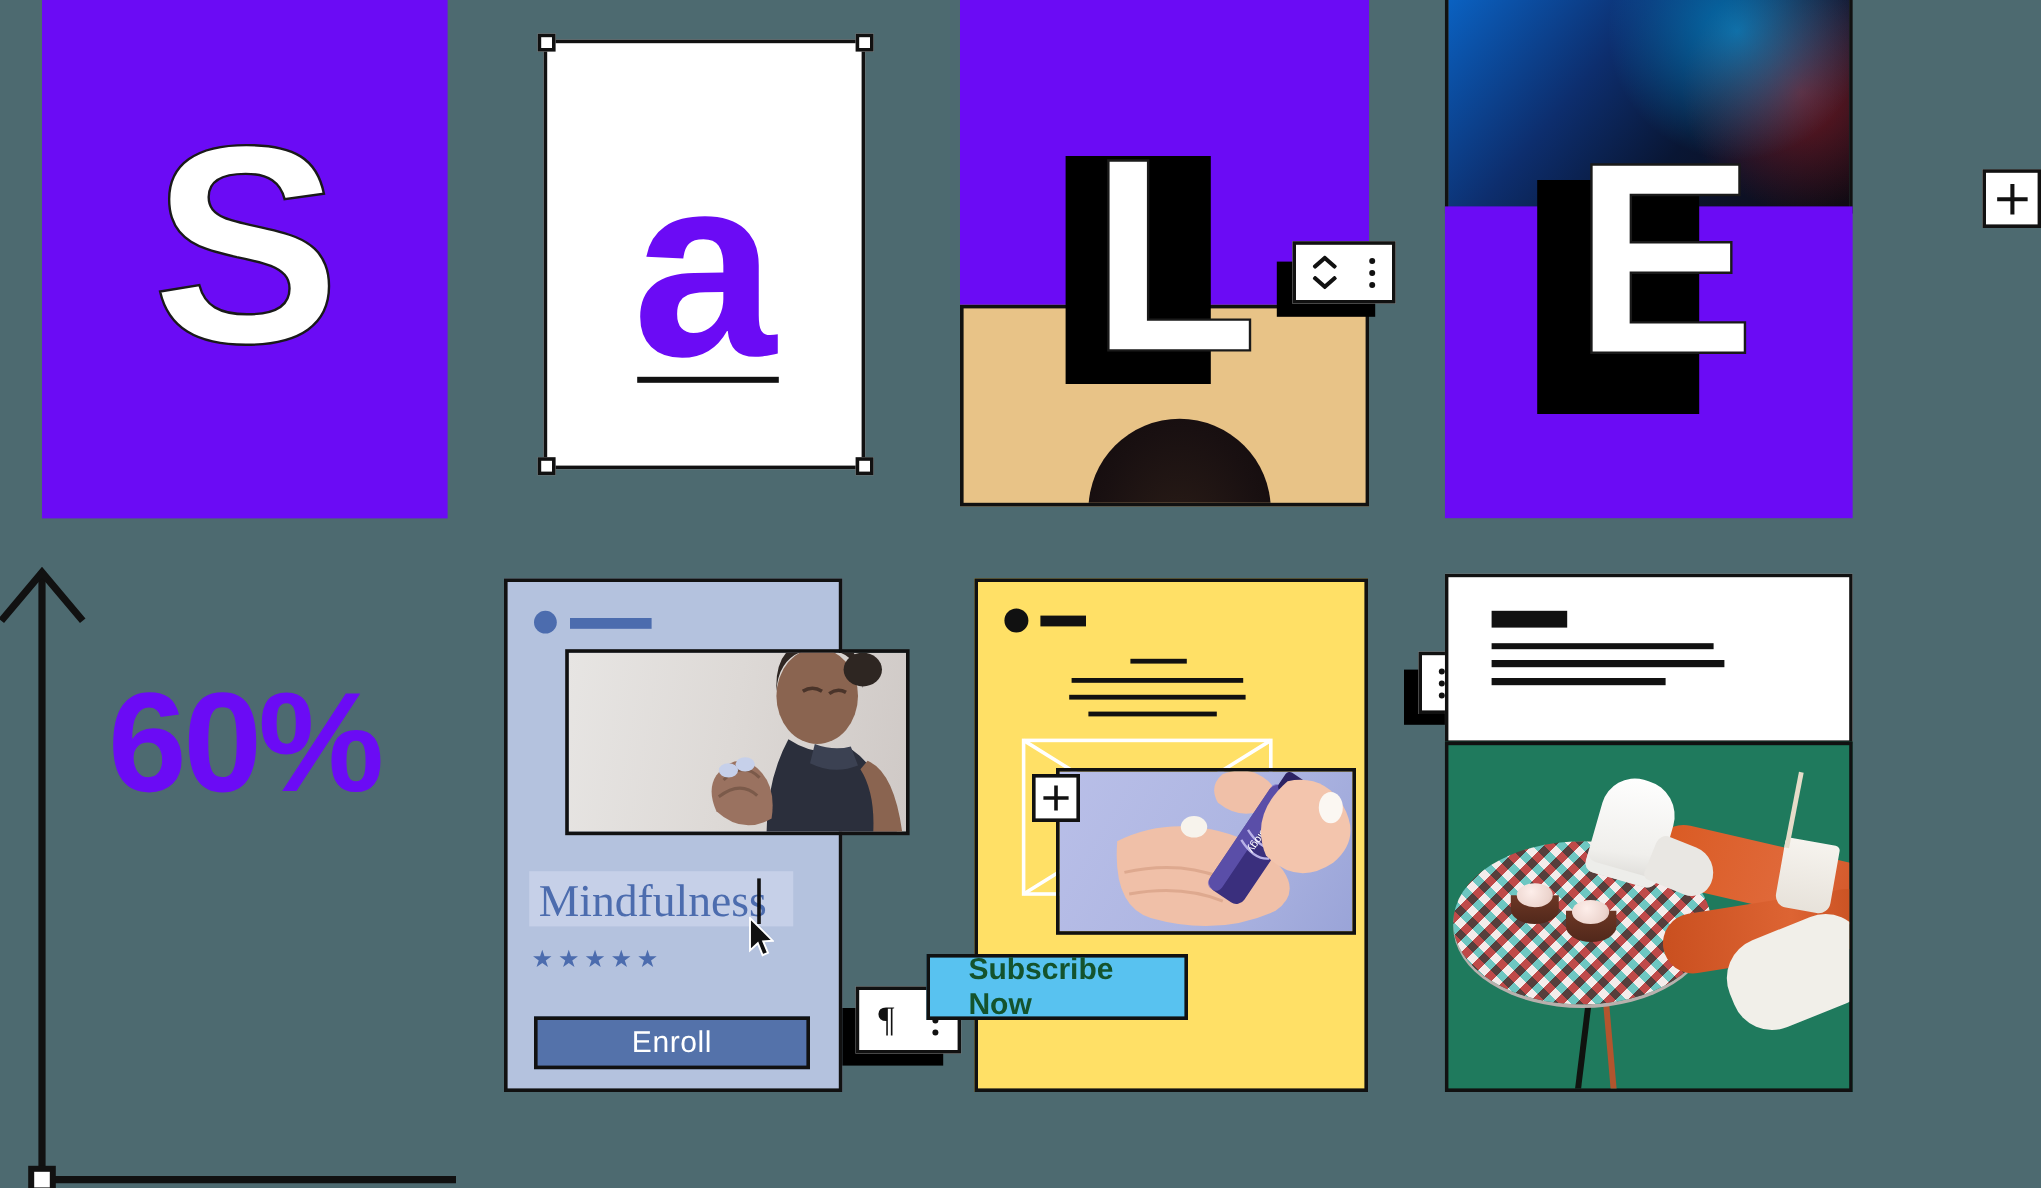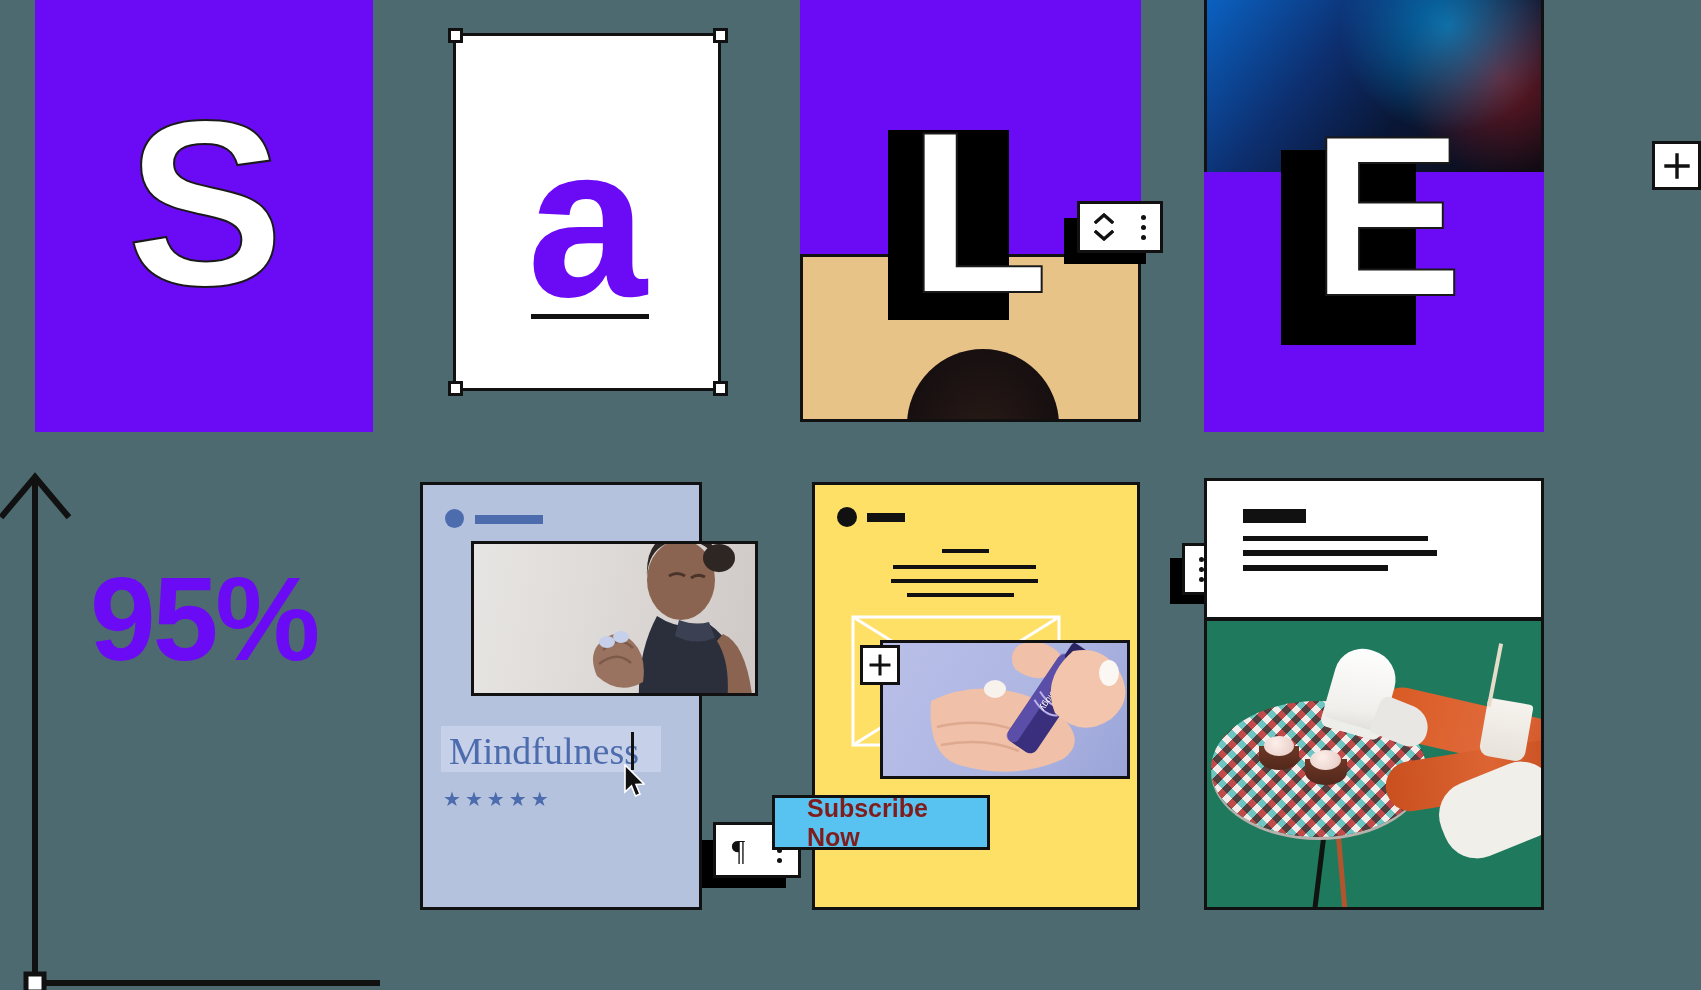--- a/index.html
+++ b/index.html
@@ -290,21 +290,21 @@
   #yel-hand {
     position: absolute; right: -6px; top: -4px; width: 210px; height: 150px;
   }
   #subscribe-btn {
     position: absolute;
     left: 772px; top: 795px;
     width: 218px; height: 55px;
     background: #58c2f0;
     border: 3px solid #111111;
     box-sizing: border-box;
-    color: #7f1d1d;
+    color: #14532d;
     font-family: "Liberation Sans", sans-serif;
     font-weight: bold;
     font-size: 25px;
     display: flex; align-items: center; justify-content: center; padding-left: 32px;
   }
 
   
   #panel-br { left: 1204px; top: 478px; width: 340px; height: 432px; overflow: hidden; }
   #br-white {
     position: absolute; left: 0; top: 0; width: 340px; height: 142px;
@@ -466,21 +466,21 @@
   <div class="abs" id="axis">
     <svg width="380" height="525" viewBox="0 0 380 525">
       <path d="M35 520 L35 15" stroke="#111" stroke-width="6" fill="none"></path>
       <path d="M3 50 L35 12 L67 50" stroke="#111" stroke-width="6" fill="none" stroke-linecap="square"></path>
       <path d="M32 518 L380 518" stroke="#111" stroke-width="6" fill="none"></path>
       <rect x="26" y="509" width="18" height="18" fill="#fff" stroke="#111" stroke-width="5"></rect>
     </svg>
   </div>
 
   <div class="abs" id="sale-text">
-    <span id="sale-pct">95%</span>
+    <span id="sale-pct">60%</span>
     <span id="sale-rule"></span>
   </div>
 
   <div class="abs" id="card-mind">
     <div id="mind-avatar"></div>
     <div id="mind-namebar"></div>
 
     <div id="mind-photo">
       <svg id="mind-figure" viewBox="0 0 190 165">
         <ellipse cx="108" cy="42" rx="34" ry="40" fill="#8a6450"></ellipse>
@@ -498,20 +498,21 @@
         <ellipse cx="48" cy="99" rx="8" ry="6" fill="#c6d0ea"></ellipse>
       </svg>
     </div>
 
     <div id="mind-title-box"></div>
     <div id="mind-title">Mindfulness</div>
     <div id="mind-caret"></div>
 
     <div id="mind-stars">★★★★★</div>
 
+    <div id="mind-enroll">Enroll</div>
   </div>
 
   <div class="abs" id="mind-cursor">
     <svg width="22" height="34" viewBox="0 0 22 34">
       <path d="M2 1 L2 28 L8.5 22 L12.5 32 L17 30 L13 20.5 L21 20 Z" fill="#111111" stroke="#ffffff" stroke-width="1.6"></path>
     </svg>
   </div>
 
   <div class="tb-shadow" style="left:702px; top:840px; width:84px; height:48px;"></div>
   <div class="toolbar" style="left:713px; top:822px; width:88px; height:56px;">

